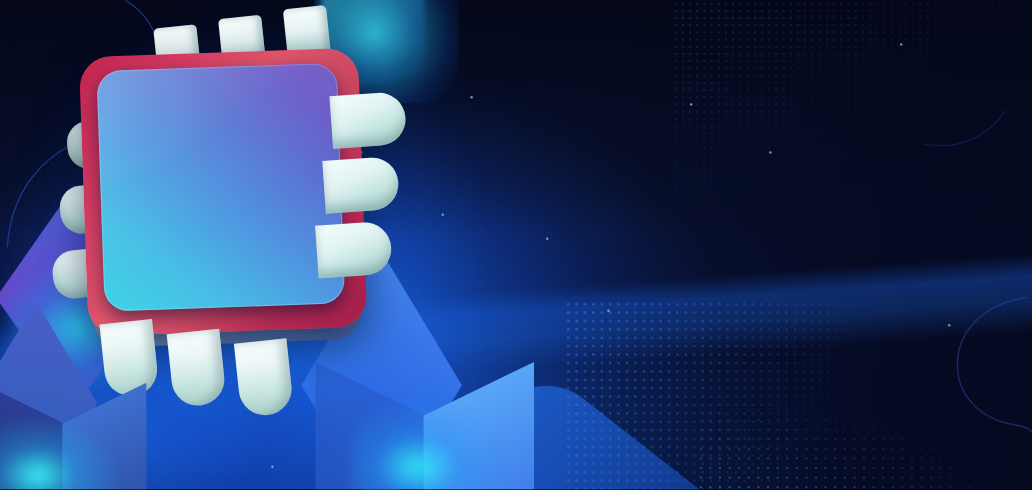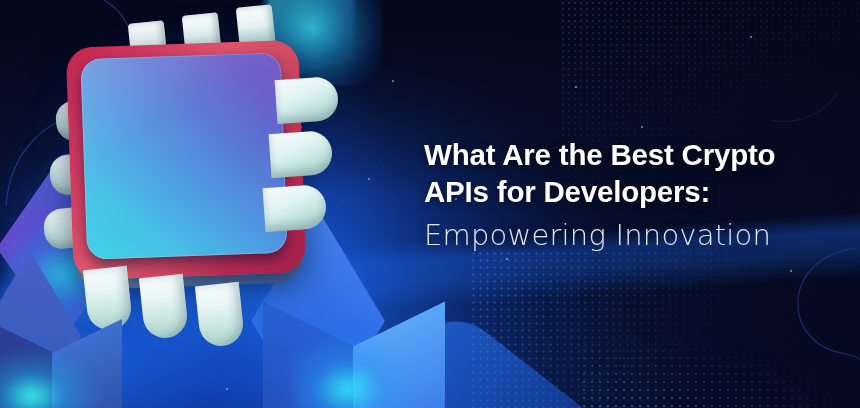--- a/index.html
+++ b/index.html
@@ -295,19 +295,14 @@
     <div class="pin pin-bot" style="left:180px;top:266px;transform:rotate(-6deg);"></div>
   </div>
 
   <div class="cube-bl">
     <div class="top"></div>
     <div class="left"></div>
     <div class="right"></div>
     <div class="glow"></div>
   </div>
 
-  <div id="text-block">
-    <p class="headline">What Are the Best Crypto</p>
-    <p class="headline">APIs for Developers:</p>
-    <p class="subline">Empowering Innovation</p>
-  </div>
 
 </div>
 
 </body></html>

